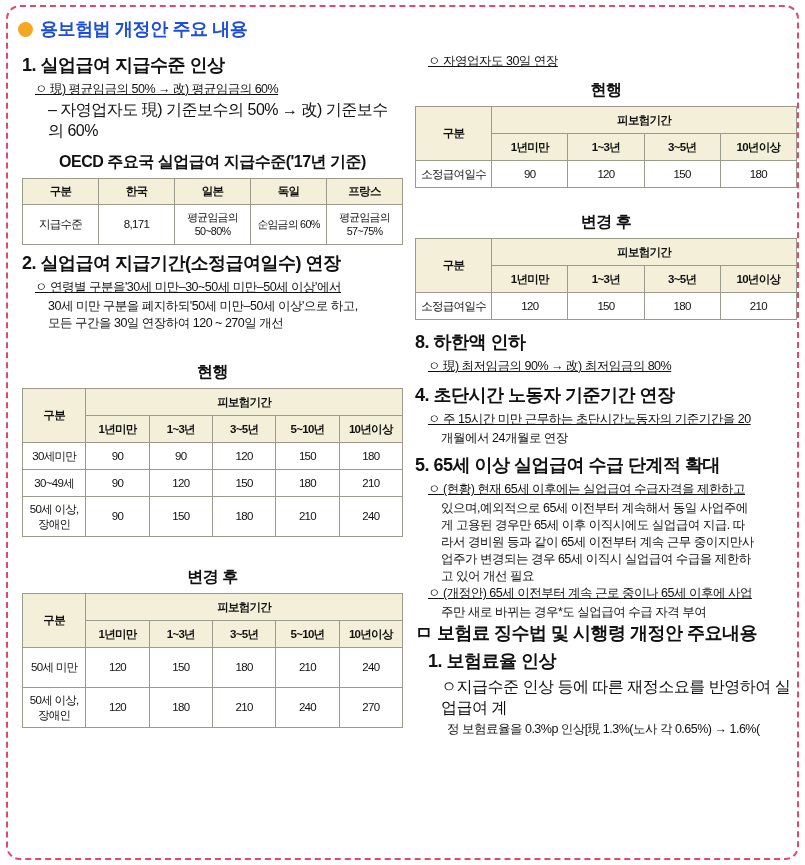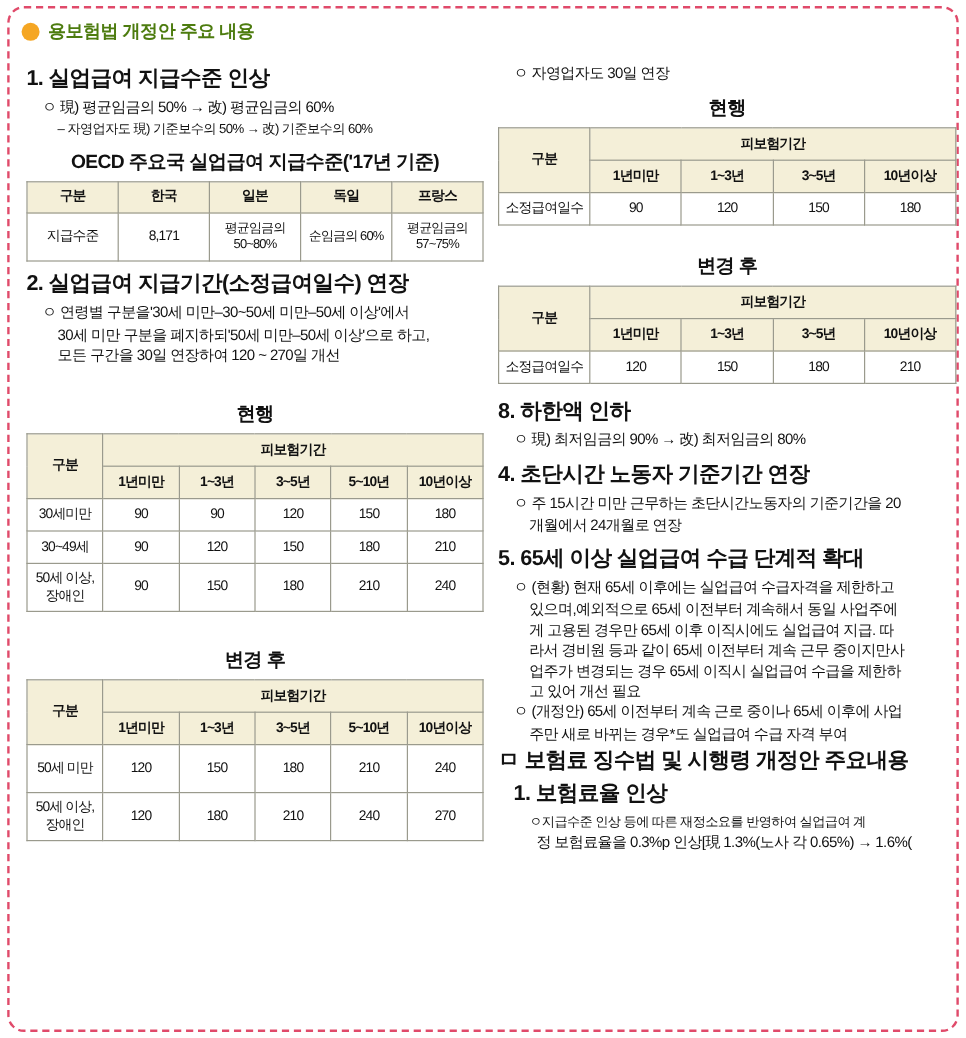--- a/index.html
+++ b/index.html
@@ -28,38 +28,38 @@
     display: flex; align-items: center; gap: 7px;
   }
   .title-dot {
     width: 15px; height: 15px;
     border-radius: 50%;
     background: #f5a623;
     display: inline-block;
     margin-left: -10px;
   }
   .title-text {
-    color: #4d7c0f;
-    font-size: 15px;
+    color: #1d4ed8;
+    font-size: 18px;
     font-weight: bold;
     letter-spacing: -0.4px;
   }
   .cols {
     position: absolute;
     left: 14px; top: 46px;
     width: 775px; height: 800px;
     display: flex;
     gap: 12px;
   }
   .col { width: 381px; position: relative; }
   .col.right { width: 382px; }
 
   .lvl1 { font-size: 18px; font-weight: bold; margin: 0 0 4px 0; letter-spacing: -0.5px; }
-  .lvl2 { font-size: 12.5px; margin: 0 0 2px 0; padding-left: 13px; letter-spacing: -0.5px; }
-  .lvl3 { font-size: 11px; margin: 0 0 2px 0; padding-left: 26px; letter-spacing: -0.5px; }
+  .lvl2 { font-size: 12.5px; margin: 0 0 2px 0; padding-left: 13px; letter-spacing: -0.5px; text-decoration: underline; }
+  .lvl3 { font-size: 16px; margin: 0 0 2px 0; padding-left: 26px; letter-spacing: -0.5px; }
   .cont { padding-left: 26px; letter-spacing: -0.5px; font-size: 12.5px; }
   .cont2 { padding-left: 32px; letter-spacing: -0.5px; font-size: 12.5px; }
   .tbl-cap {
     text-align: center;
     font-size: 16px;
     font-weight: bold;
     margin: 10px 0 5px 0;
     letter-spacing: -0.5px;
   }
   table {

